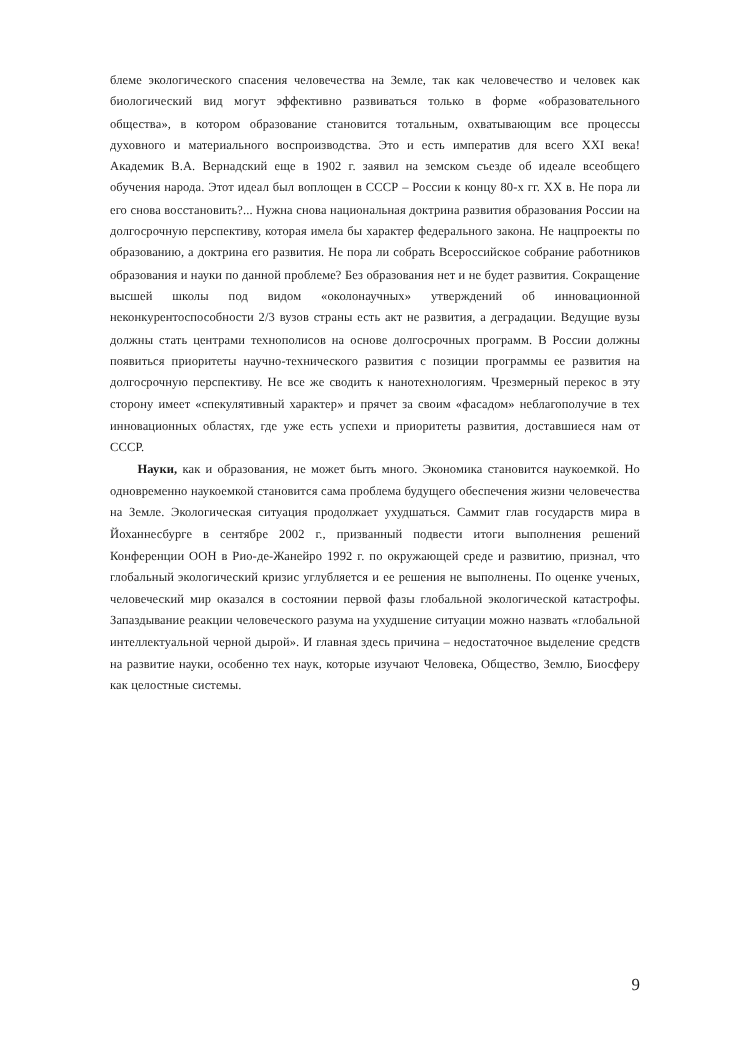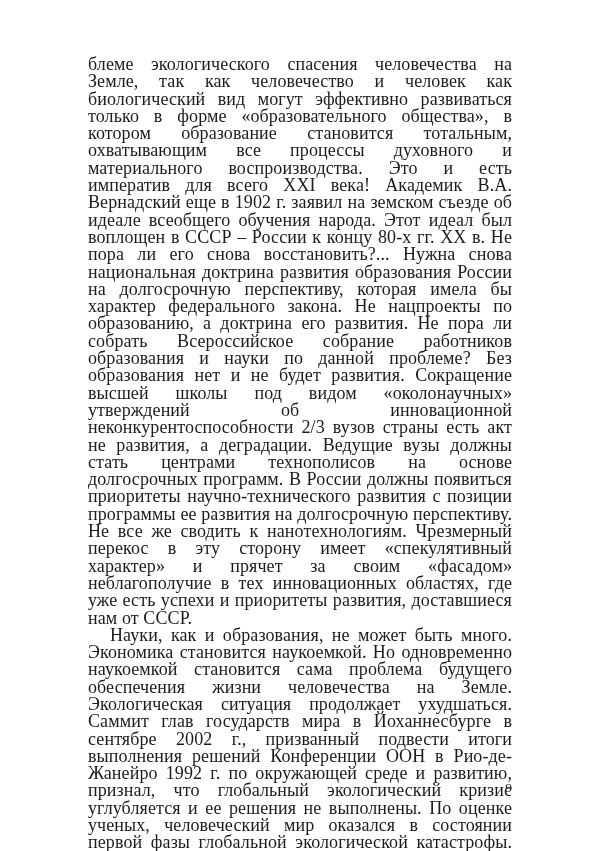--- a/index.html
+++ b/index.html
@@ -16,32 +16,32 @@
     color: #1c1c1c;
   }
   .page {
     position: absolute;
     left: 88px;
     top: 56px;
     width: 424px;
   }
   .para {
     margin: 0;
-    font-size: 18px;
+    font-size: 10px;
     line-height: 17.3px;
     text-align: justify;
     letter-spacing: 0.1px;
     hyphens: auto;
     -webkit-hyphens: auto;
   }
   .para.indent {
     text-indent: 22px;
   }
   .para b {
-    font-weight: normal;
+    font-weight: bold;
   }
   .page-number {
     position: absolute;
     right: 88px;
     top: 780px;
     font-size: 13.5px;
     color: #1c1c1c;
   }
 </style>
 </head>

